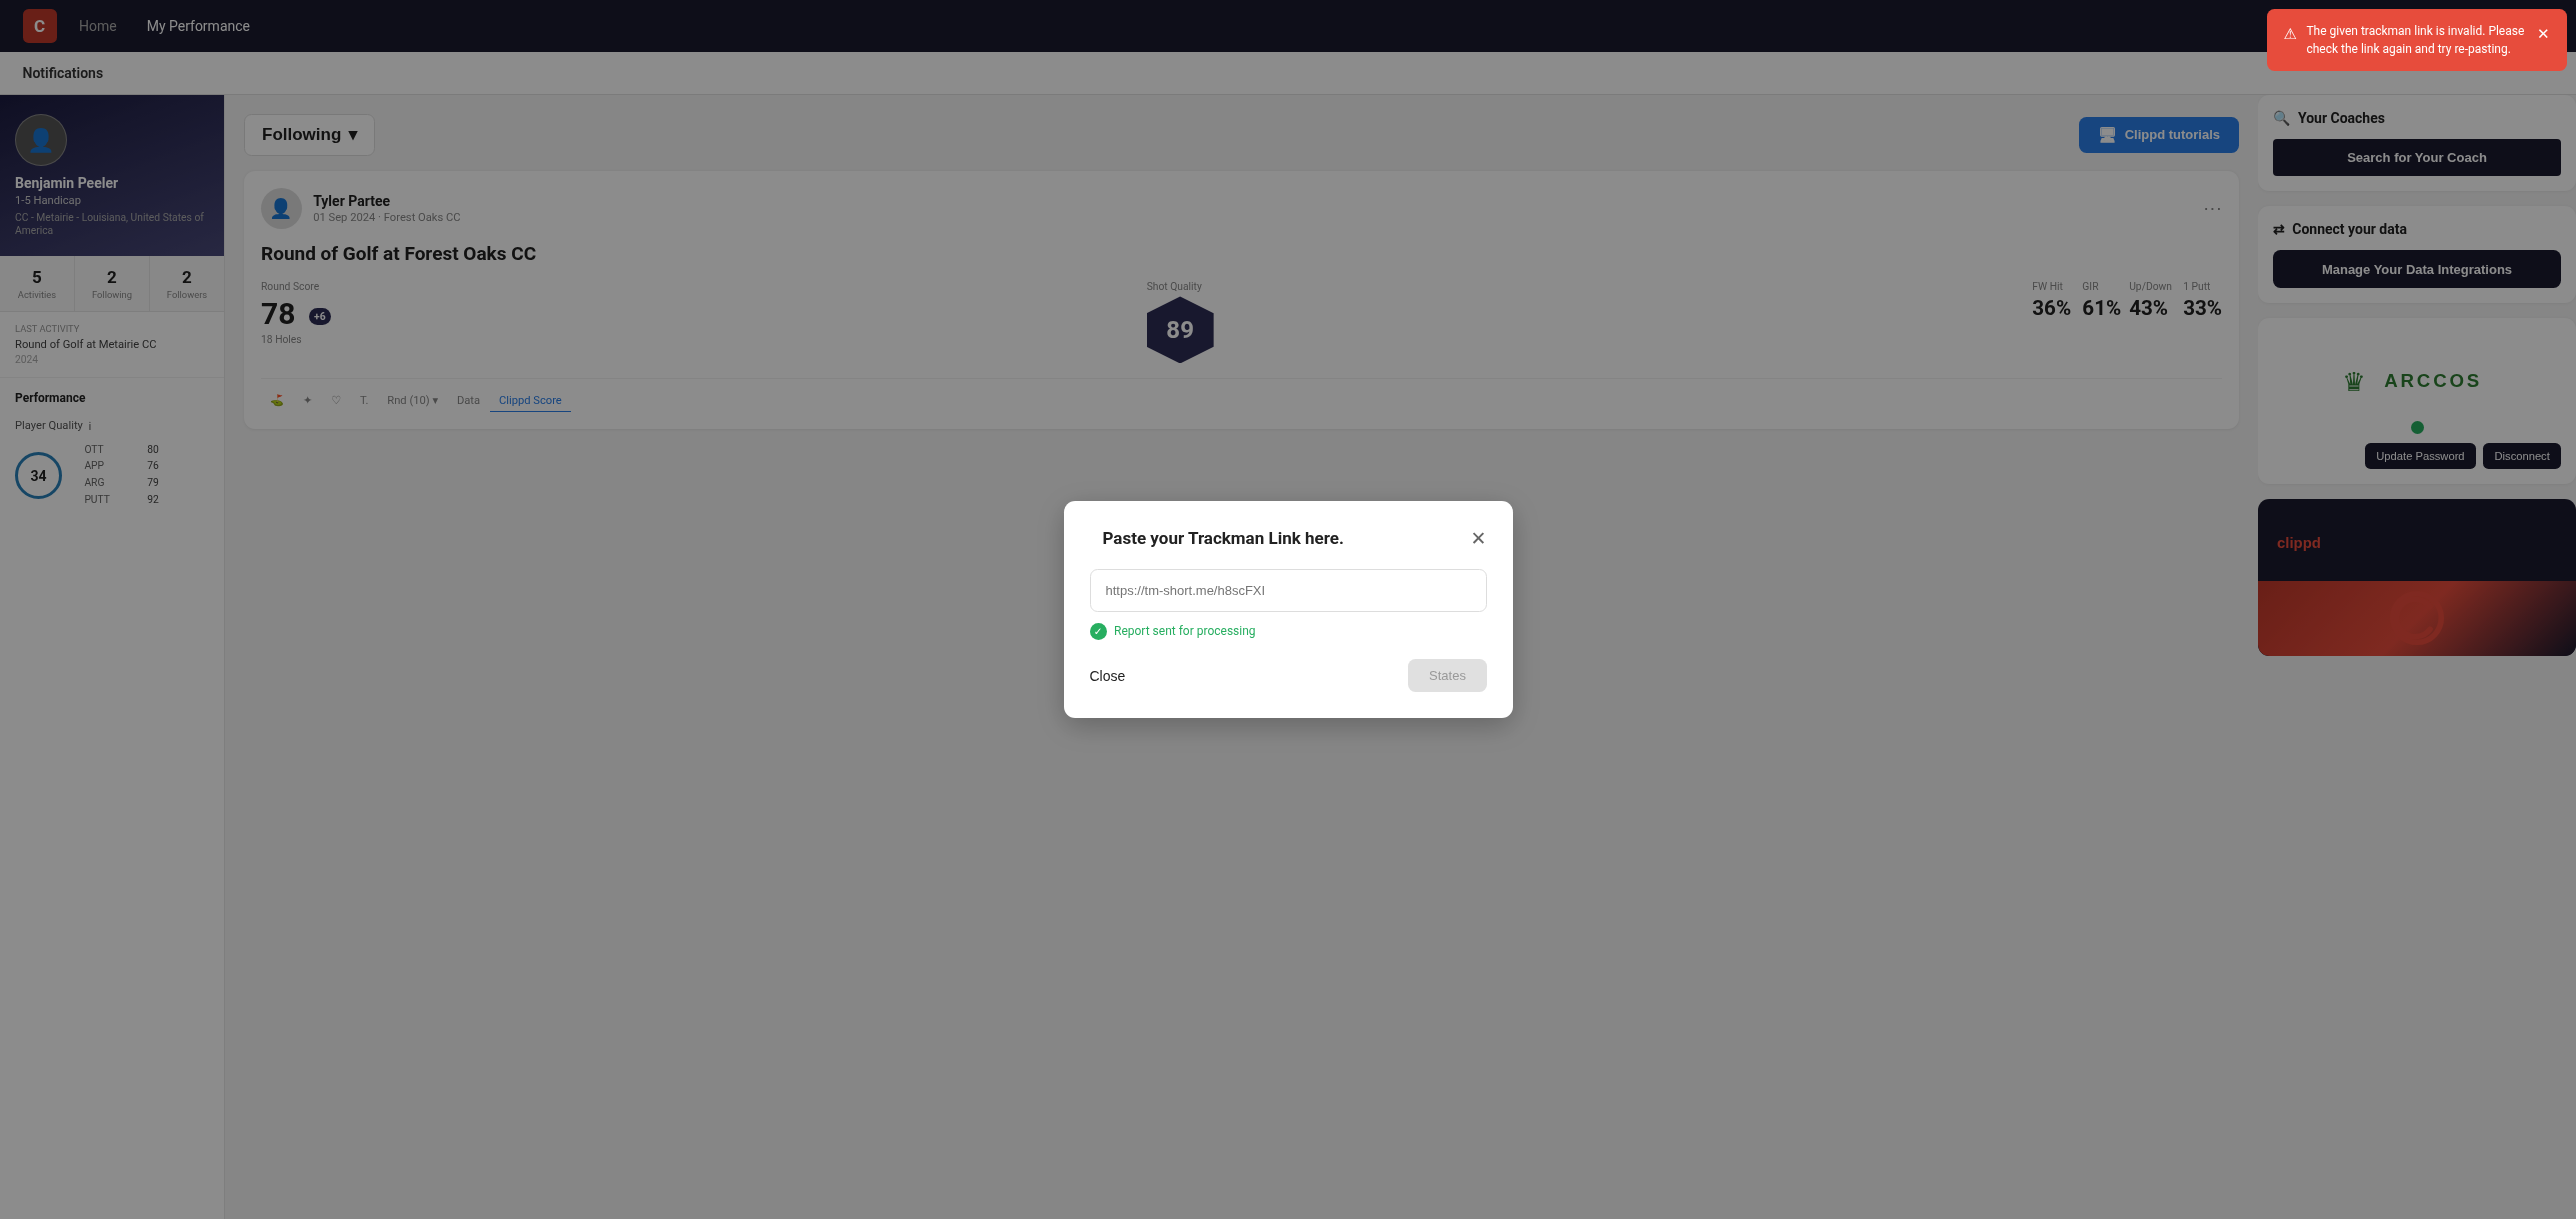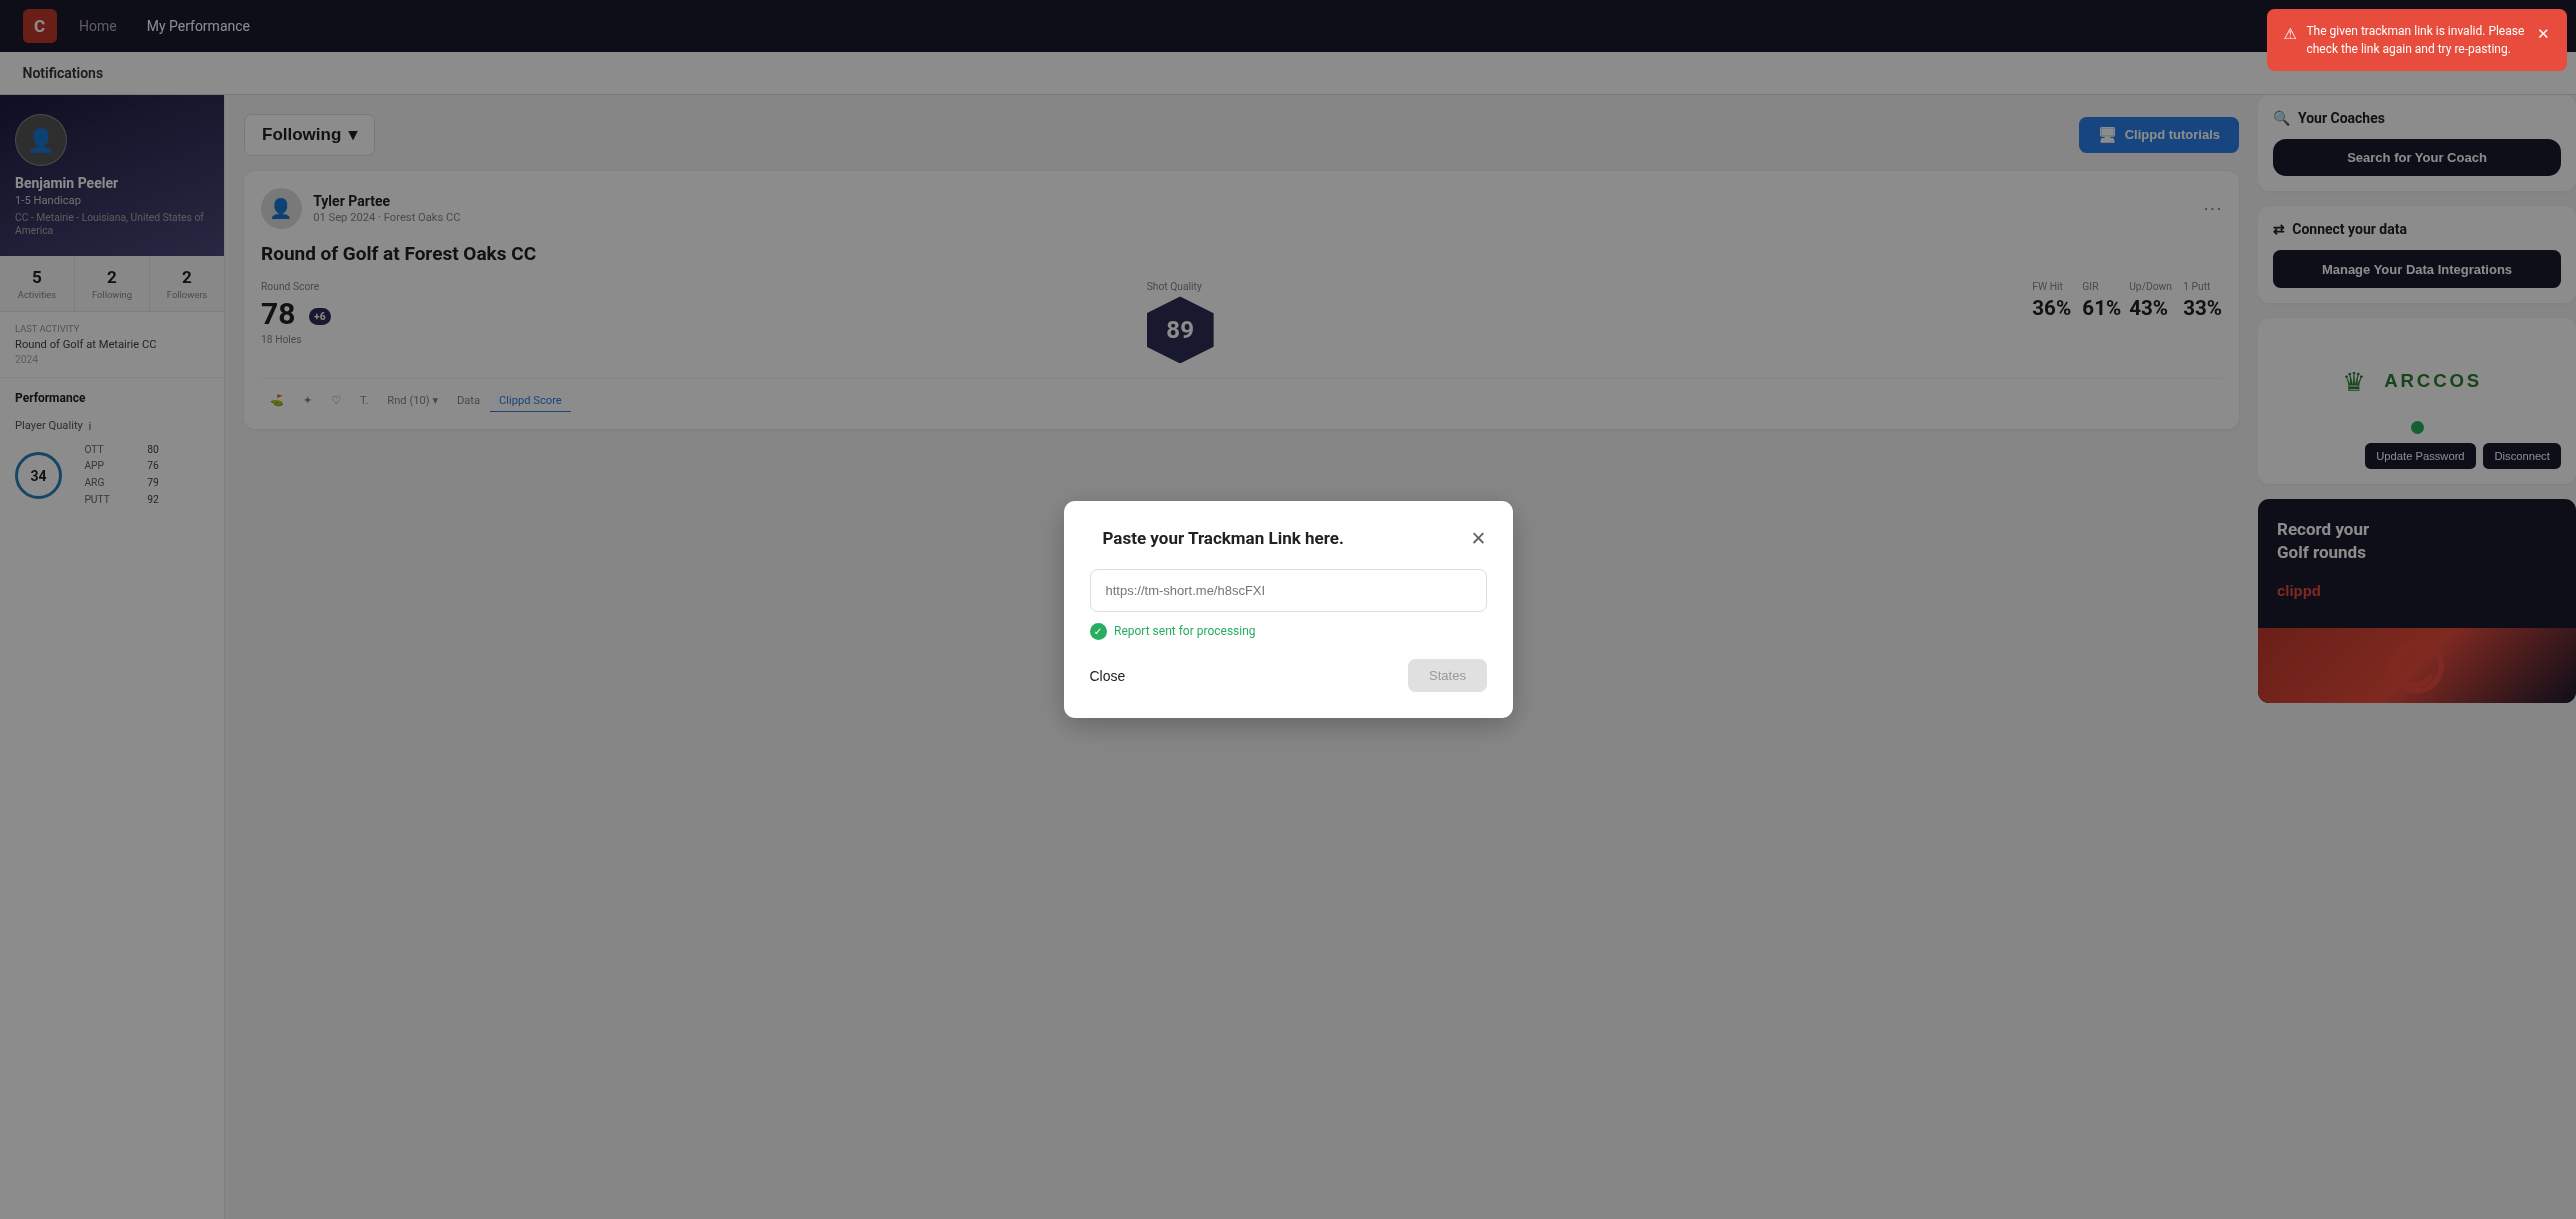--- a/index.html
+++ b/index.html
@@ -397,21 +397,21 @@
     .right-card-title {
       font-size: 14px; font-weight: 700; color: #222;
       display: flex; align-items: center; gap: 7.5px;
       margin-bottom: 13px;
     }
     .search-coach-btn {
       width: 100%;
       background: #1a1a2e;
       color: white;
       border: none;
-      border-radius: 13px;
+      border-radius: 4px;
       padding: 11.2px;
       font-size: 13px;
       font-weight: 600;
       cursor: pointer;
     }
     .connect-data-title {
       display: flex; align-items: center; gap: 7.5px;
     }
     .manage-integrations-btn {
       width: 100%;
@@ -770,22 +770,20 @@
         <div class="arccos-status-dot"></div>
         <div class="arccos-actions">
           <button class="arccos-btn">Update Password</button>
           <button class="arccos-btn">Disconnect</button>
         </div>
       </div>
     </div>
 
     <div class="record-card">
       <div class="record-card-content">
-        <div style="white-space: pre-line;">Record your
-Golf rounds</div>
         <div class="record-logo">
           <svg width="112" height="28" viewBox="0 0 120 30" style="font-size:18px">
             <text x="0" y="22" font-size="16" font-weight="700" fill="#e74c3c" font-family="Arial, sans-serif">clippd</text>
           </svg>
         </div>
       </div>
       <div style="height:75px; background: linear-gradient(135deg, #c0392b 0%, #e74c3c 50%, #1a1a2e 100%); border-radius: 0 0 11.2px 11.2px; display:flex; align-items:center; justify-content:center;">
         <svg width="56" height="56" viewBox="0 0 60 60">
           <circle cx="30" cy="30" r="26" fill="none" stroke="#e74c3c" stroke-width="6"></circle>
           <path d="M 44 18 A 20 20 0 1 0 44 42" fill="none" stroke="#e74c3c" stroke-width="6" stroke-linecap="round"></path>

